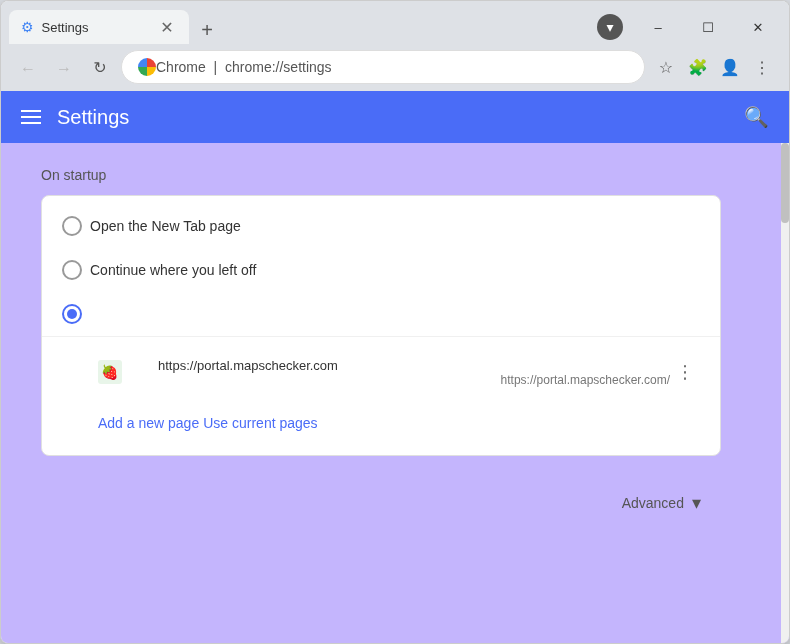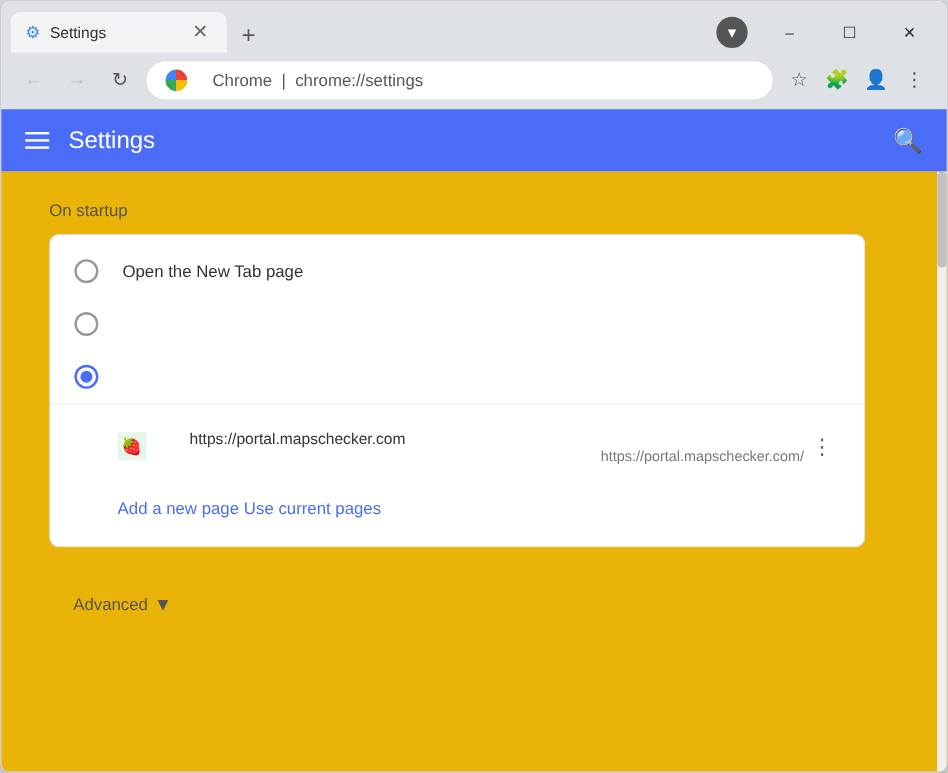--- a/index.html
+++ b/index.html
@@ -153,21 +153,21 @@
     .address-input {
       flex: 1;
       background: #fff;
       border: 1px solid #ddd;
       border-radius: 20px;
       padding: 4px 16px;
       font-size: 14px;
       color: #333;
       display: flex;
       align-items: center;
-      gap: 21px;
+      gap: 0;
       height: 34px;
     }
 
     .chrome-logo {
       width: 18px;
       height: 18px;
       border-radius: 50%;
       background: conic-gradient(#ea4335 0deg 90deg, #fbbc05 90deg 180deg, #34a853 180deg 270deg, #4285f4 270deg 360deg);
       flex-shrink: 0;
     }
@@ -237,21 +237,21 @@
 
     .search-icon {
       font-size: 20px;
       color: white;
       cursor: pointer;
     }
 
     
     .settings-content {
       flex: 1;
-      background: #eab308;
+      background: #c4b5fd;
       overflow-y: auto;
       display: flex;
       flex-direction: column;
       position: relative;
     }
 
     .scrollbar-track {
       position: absolute;
       right: 0;
       top: 0;
@@ -286,21 +286,21 @@
       border: 1px solid #e0e0e0;
       border-radius: 8px;
       padding: 8px 0;
       margin-bottom: 16px;
     }
 
     .radio-option {
       display: flex;
       align-items: center;
       padding: 12px 20px;
-      gap: 20px;
+      gap: 8px;
       cursor: pointer;
     }
 
     .radio-circle {
       width: 20px;
       height: 20px;
       border: 2px solid #999;
       border-radius: 50%;
       flex-shrink: 0;
       display: flex;
@@ -390,21 +390,21 @@
     .actions-section {
       padding: 4px 20px 8px 56px;
       display: flex;
       flex-direction: row;
       gap: 4px;
     }
 
     .advanced-section {
       display: flex;
       align-items: center;
-      justify-content: flex-start;
+      justify-content: flex-end;
       padding: 20px;
       gap: 8px;
     }
 
     .advanced-label {
       font-size: 14px;
       color: #555;
       cursor: pointer;
     }
 
@@ -481,20 +481,21 @@
 
       <div class="options-card">
 
         <div class="radio-option">
           <div class="radio-circle"></div>
           <span class="radio-label">Open the New Tab page</span>
         </div>
 
         <div class="radio-option">
           <div class="radio-circle"></div>
+          <span class="radio-label">Continue where you left off</span>
         </div>
 
         <div class="radio-option">
           <div class="radio-circle selected"></div>
         </div>
 
         <div class="startup-url-section">
           <div class="url-entry">
             <div class="site-favicon">
               <span>🍓</span>

